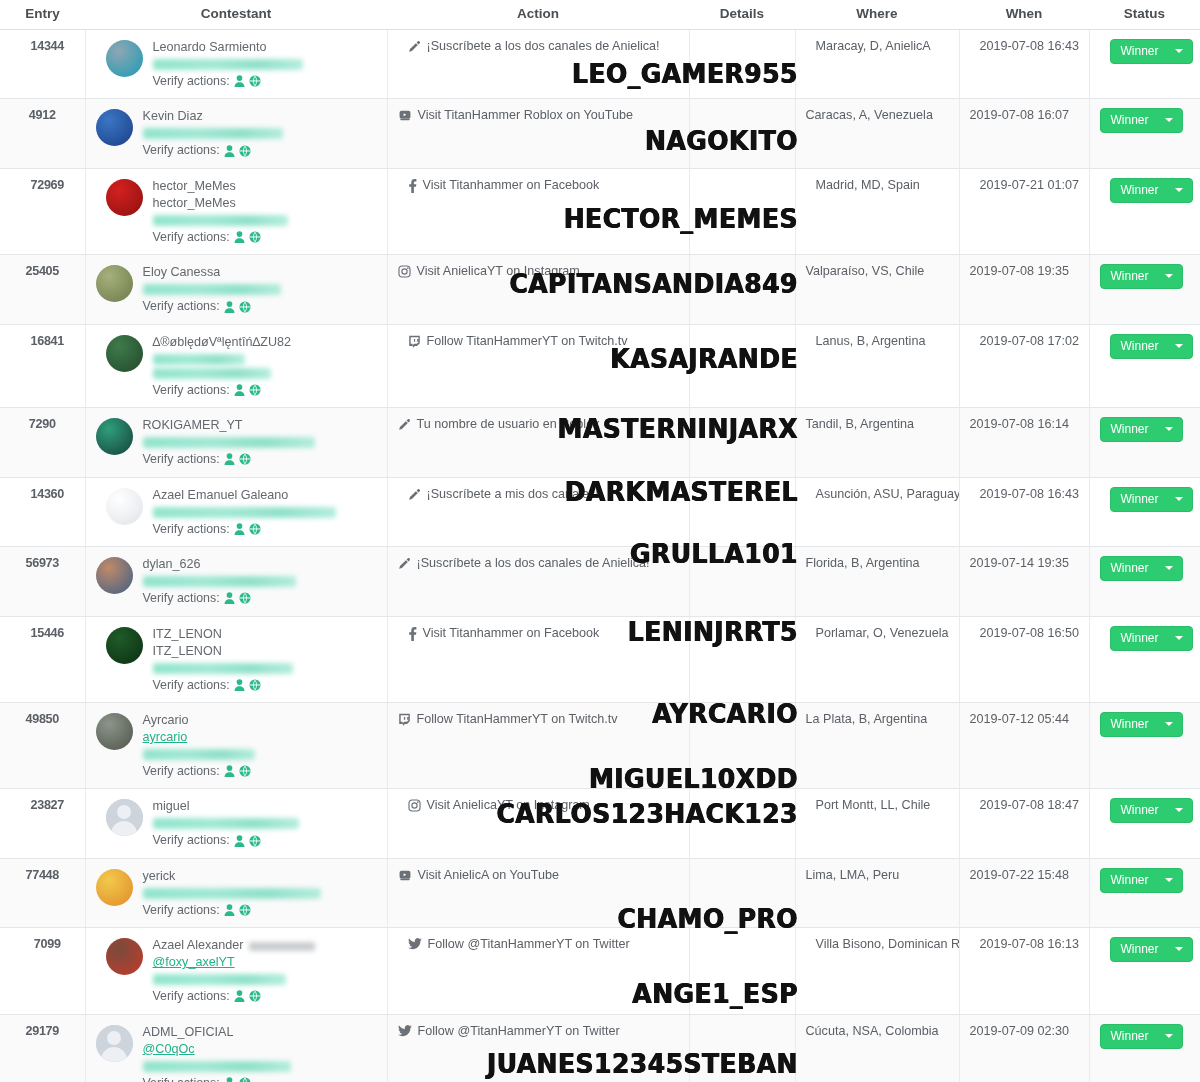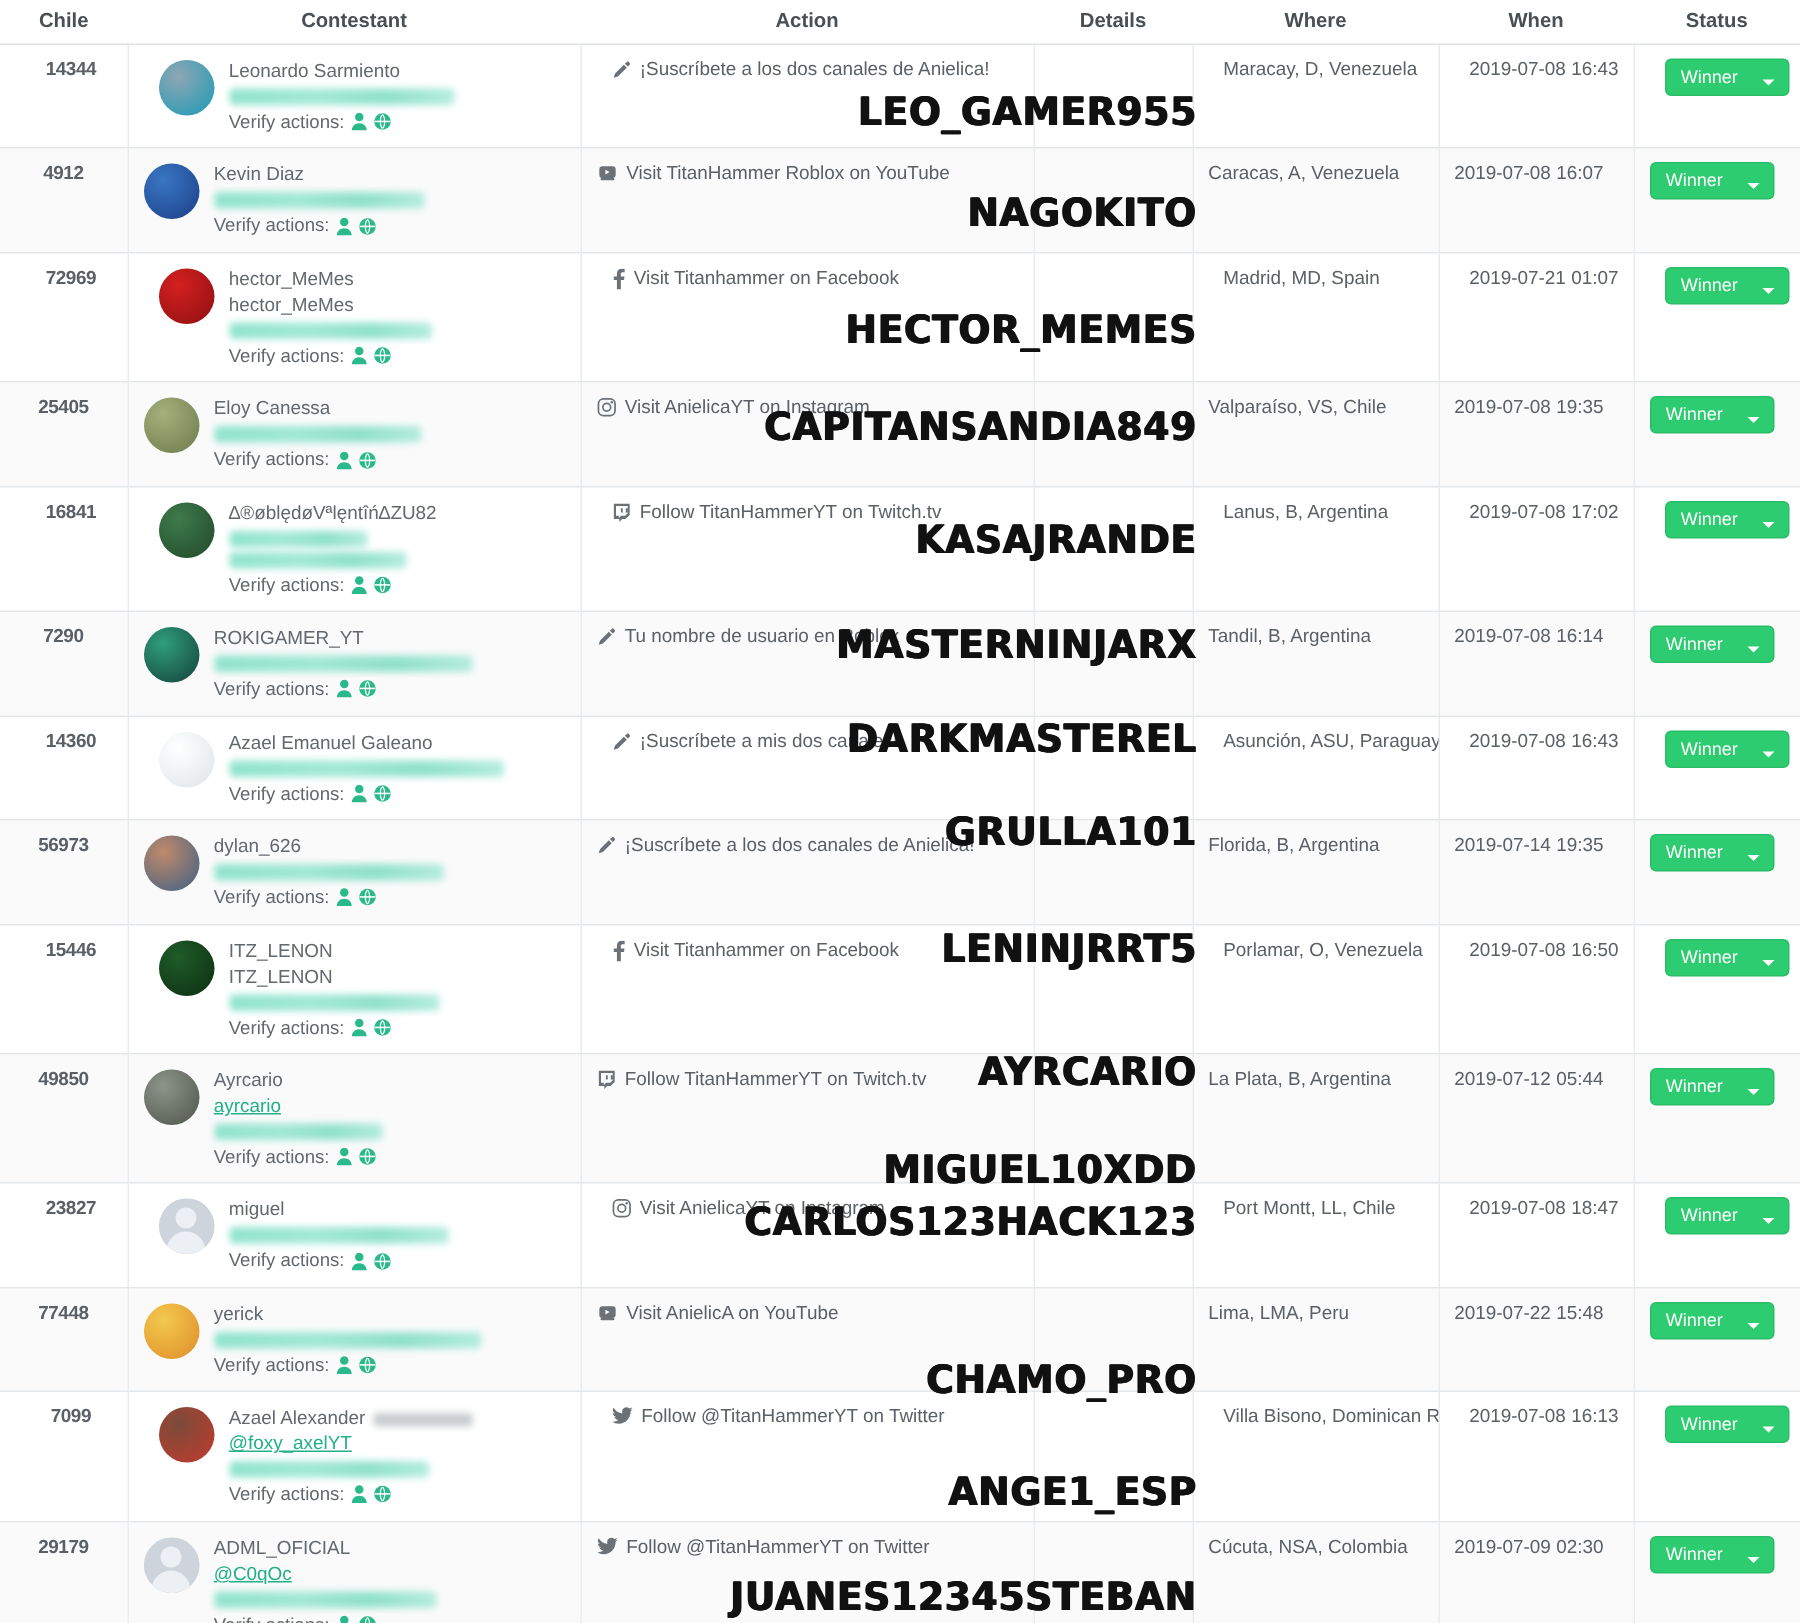--- a/index.html
+++ b/index.html
@@ -134,21 +134,21 @@
   .verify .icn { display: inline-flex; line-height: 0; }
 
   .action { display: flex; align-items: flex-start; gap: 6px; font-size: 12.6px; color: #5b6066; }
   .action .aicon { flex: 0 0 auto; line-height: 0; margin-top: 1px; }
   .action .atext { white-space: nowrap; }
 
   .where, .when { white-space: nowrap; font-size: 12.4px; color: #5b6066; }
 
   .btn-winner {
     display: inline-flex;
-    align-items: flex-end;
+    align-items: center;
     gap: 16px;
     background: #2ecc71;
     color: #ffffff;
     font-size: 12px;
     padding: 5px 9px 6px 10px;
     border-radius: 4px;
     border: 1px solid #29bd68;
     cursor: pointer;
     line-height: 1;
     white-space: nowrap;
@@ -190,21 +190,21 @@
       <col class="c-entry">
         <col class="c-cont">
         <col class="c-action">
       <col class="c-details">
         <col class="c-where">
         <col class="c-when">
         <col class="c-status">
     </colgroup>
     <thead>
       <tr>
-        <th class="entry-h">Chile</th>
+        <th class="entry-h">Entry</th>
         <th>Contestant</th>
         <th>Action</th>
         <th>Details</th>
         <th>Where</th>
         <th>When</th>
         <th class="last">Status</th>
       </tr>
     </thead>
     <tbody id="tbody">
         <tr class="plain" style="height: 63px;">
@@ -236,21 +236,21 @@
           </td>
           <td>
             <div class="action">
               <span class="aicon"><svg width="13" height="13" viewBox="0 0 16 16">
                   <path fill="#6b7177" d="M13.9 1.6c-.5-.5-1.3-.5-1.8 0L10.6 3l2.4 2.4 1.5-1.5c.4-.5.4-1.2-.1-1.7l-.5-.6zM9.7 3.9L2.4 11.2l-1 3.4 3.4-1 7.3-7.3-2.4-2.4z"></path>
                 </svg></span>
               <span class="atext">¡Suscríbete a los dos canales de Anielica!</span>
             </div>
           </td>
           <td></td>
-          <td class="where">Maracay, D, Venezuela</td>
+          <td class="where">Maracay, D, AnielicA</td>
           <td class="when">2019-07-08 16:43</td>
           <td class="last"><button class="btn-winner">
               <span>Winner</span>
               <span class="caret"></span>
             </button></td>
         </tr>
         <tr class="alt" style="height: 63px;">
           <td class="entry-cell">4912</td>
           <td>
             <div class="contestant">

